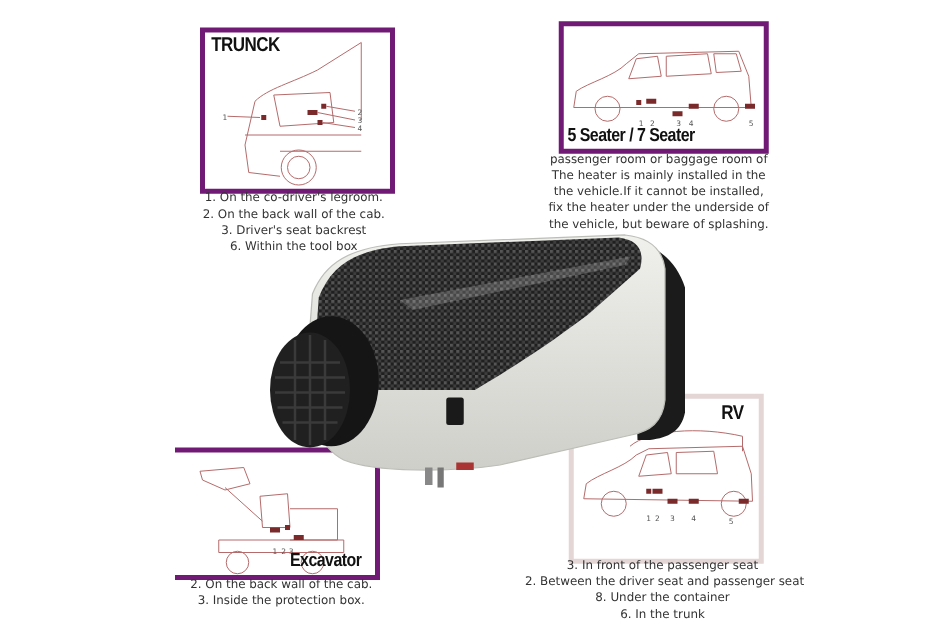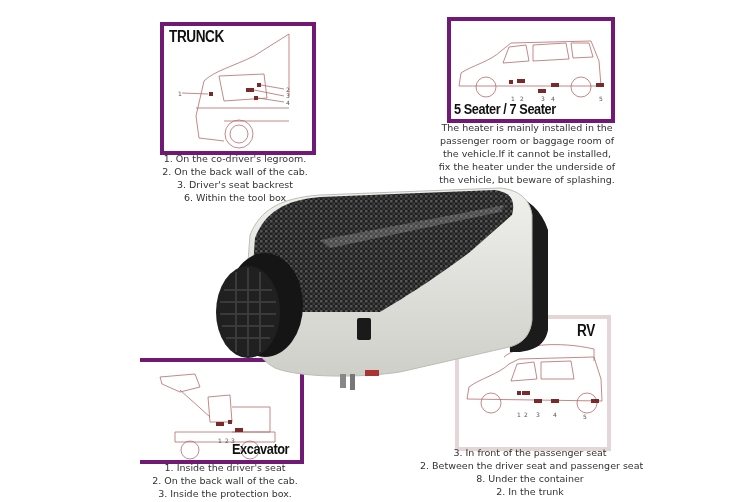--- a/index.html
+++ b/index.html
@@ -62,22 +62,22 @@
     <rect class="mark" x="145" y="62" width="8" height="4"></rect>
     <text class="num" x="60" y="80">1</text>
     <text class="num" x="69" y="80">2</text>
     <text class="num" x="90" y="80">3</text>
     <text class="num" x="100" y="80">4</text>
     <text class="num" x="148" y="80">5</text>
   </svg>
   <div class="title" style="left:3px;top:79px;font-size:15px;">5 Seater / 7 Seater</div>
 </div>
 <div class="caption" style="left:432px;top:121px;width:190px;">
+  <div>passenger room or baggage room of</div>
   <div>The heater is mainly installed in the</div>
-  <div>passenger room or baggage room of</div>
   <div>the vehicle.If it cannot be installed,</div>
   <div>fix the heater under the underside of</div>
   <div>the vehicle, but beware of splashing.</div>
 </div>
 
 <div class="box" style="left:140px;top:358px;width:160px;height:98px;border-left:none;">
   <svg width="160" height="98" style="left:0;top:0;">
     <path class="line" d="M20,15 L55,12 L60,25 L40,30 L22,22 Z"></path>
     <path class="line" d="M40,28 L70,55"></path>
     <path class="line" d="M68,35 L90,33 L92,60 L70,60 Z"></path>
@@ -88,21 +88,20 @@
     <rect class="mark" x="76" y="60" width="8" height="4"></rect>
     <rect class="mark" x="88" y="58" width="4" height="4"></rect>
     <rect class="mark" x="95" y="66" width="8" height="4"></rect>
     <text class="num" x="78" y="81">1</text>
     <text class="num" x="85" y="81">2</text>
     <text class="num" x="91" y="81">3</text>
   </svg>
   <div class="title" style="left:92px;top:78px;font-size:15px;">Excavator</div>
 </div>
 <div class="caption" style="left:140px;top:461px;width:170px;">
-  <div>1. Inside the driver's seat</div>
   <div>2. On the back wall of the cab.</div>
   <div>3. Inside the protection box.</div>
 </div>
 
 <div class="box" style="left:455px;top:315px;width:148px;height:128px;border-color:#e5d6d6;">
   <div class="title" style="left:118px;top:3px;font-size:16px;">RV</div>
   <svg width="148" height="128" style="left:0;top:0;">
     <path class="line" d="M45,38 C60,25 100,22 135,30 L135,42"></path>
     <path class="line" d="M8,80 L10,68 C20,60 40,55 50,45 L60,40 L135,38 L142,60 L143,82 Z"></path>
     <path class="line" d="M58,45 L75,43 L78,60 L52,62 Z"></path>
@@ -118,21 +117,21 @@
     <text class="num" x="65" y="98">2</text>
     <text class="num" x="77" y="98">3</text>
     <text class="num" x="94" y="98">4</text>
     <text class="num" x="124" y="100">5</text>
   </svg>
 </div>
 <div class="caption" style="left:420px;top:446px;width:220px;">
   <div>3. In front of the passenger seat</div>
   <div>2. Between the driver seat and passenger seat</div>
   <div>8. Under the container</div>
-  <div>2. In the trunk</div>
+  <div>6. In the trunk</div>
 </div>
 
 <svg width="753" height="502" style="left:0;top:0;" viewBox="0 0 753 502">
   <defs>
     <pattern id="carbon" width="5" height="5" patternUnits="userSpaceOnUse">
       <rect width="5" height="5" fill="#1f1f1f"></rect>
       <rect width="2.5" height="2.5" fill="#555"></rect>
       <rect x="2.5" y="2.5" width="2.5" height="2.5" fill="#3d3d3d"></rect>
     </pattern>
     <linearGradient id="bodyg" x1="0" y1="0" x2="0" y2="1">

